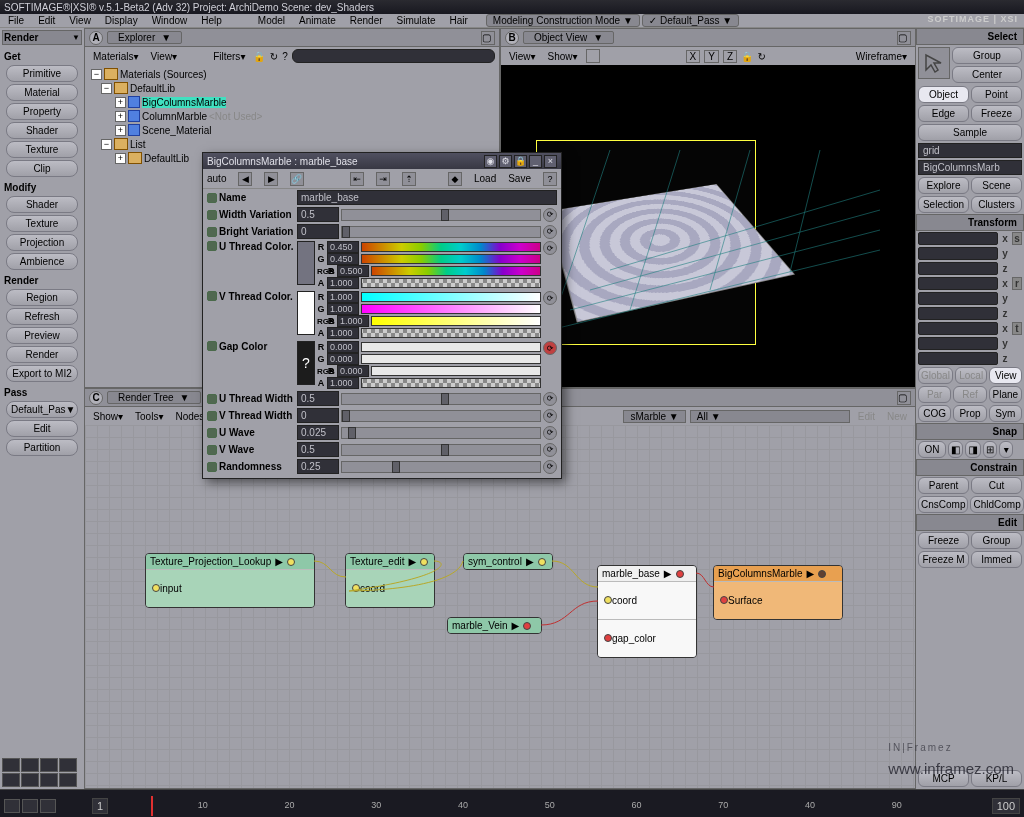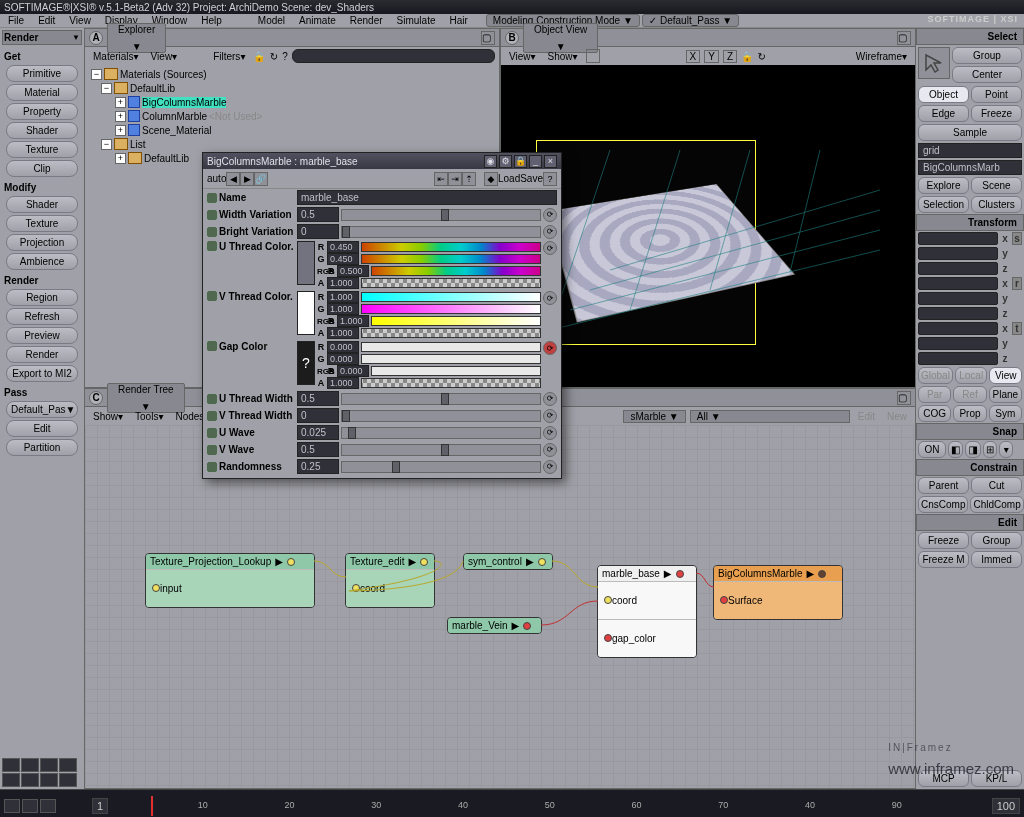--- a/index.html
+++ b/index.html
@@ -12,21 +12,21 @@
 .left-panel { width: 84px; background: #a0a0a8; display: flex; flex-direction: column; }
 .left-dropdown { background: #888890; border: 1px solid #666; margin: 2px; text-align: center; padding: 1px; font-weight: bold; display: flex; justify-content: space-between; align-items: center; }
 .left-dropdown .tri { font-size: 8px; }
 .left-section-label { color: #000; font-weight: bold; padding: 2px 4px; margin-top: 2px; }
 .left-btn { background: linear-gradient(#bcbcc4, #a0a0a8); border: 1px solid #7a7a84; border-radius: 8px; margin: 1px 6px; padding: 2px 4px; text-align: center; color: #000; font-size: 10px; }
 .center-area { flex: 1; display: flex; flex-direction: column; }
 .top-split { display: flex; height: 360px; }
 .explorer-panel { flex: 1; background: #a0a0a8; border: 1px solid #666; display: flex; flex-direction: column; }
 .panel-header { background: #909098; height: 18px; display: flex; align-items: center; padding: 0 4px; gap: 4px; border-bottom: 1px solid #666; }
 .panel-header .round { width: 14px; height: 14px; border-radius: 50%; background: #b0b0b8; border: 1px solid #666; display: flex; align-items: center; justify-content: center; font-weight: bold; }
-.panel-header .title-btn { background: #888890; border: 1px solid #666; border-radius: 2px; padding: 0 10px; display: flex; align-items: center; gap: 6px; flex-direction: column; }
+.panel-header .title-btn { background: #888890; border: 1px solid #666; border-radius: 2px; padding: 0 10px; display: flex; align-items: center; gap: 6px; }
 .panel-toolbar { height: 18px; display: flex; align-items: center; gap: 4px; padding: 0 4px; }
 .pt-item { padding: 0 4px; color: #000; }
 .dark-input { background: #303038; border: 1px solid #222; height: 14px; flex: 1; border-radius: 6px; }
 .tree { background: #a0a0a8; flex: 1; padding: 2px; overflow: hidden; }
 .tree-item { display: flex; align-items: center; gap: 2px; padding: 0 0 0 4px; height: 14px; }
 .tree-item .expand { width: 11px; height: 11px; border: 1px solid #666; background: #fff; display: flex; align-items: center; justify-content: center; font-size: 9px; line-height: 1; }
 .tree-item .icon { width: 14px; height: 12px; background: #dbb060; border: 1px solid #805000; }
 .tree-item .icon.material { background: #5080e0; border: 1px solid #2040a0; width: 12px; }
 .tree-item .label { color: #000; }
 .tree-item.selected .label { background: #40e0c0; color: #000; }
@@ -60,21 +60,21 @@
 .field-row { display: flex; align-items: center; gap: 2px; margin: 1px 2px; }
 .field-box { background: #303038; border: 1px solid #222; flex: 1; height: 13px; border-radius: 2px; }
 .small-label { width: 10px; text-align: center; font-size: 10px; color: #333; font-weight: bold; }
 .timeline { height: 32px; background: #1a1a22; display: flex; align-items: center; border-top: 1px solid #444; color: #aaa; padding: 0 4px; gap: 8px; }
 .tl-frame { background: #303038; border: 1px solid #444; padding: 1px 4px; color: #ccc; font-size: 11px; }
 
 .dialog { position: absolute; left: 202px; top: 152px; width: 360px; background: #a0a0a8; border: 1px solid #222; box-shadow: 4px 4px 10px rgba(0,0,0,0.5); }
 .dlg-title { background: linear-gradient(#505060, #383844); color: #e0e0e8; height: 16px; display: flex; align-items: center; padding: 0 4px; justify-content: space-between; }
 .dlg-title .icons { display: flex; gap: 2px; }
 .dlg-title .icons div { width: 13px; height: 13px; background: #606070; border: 1px solid #222; display: flex; align-items: center; justify-content: center; font-size: 9px; }
-.dlg-toolbar { height: 20px; display: flex; align-items: center; padding: 0 4px; gap: 0; border-bottom: 1px solid #888; }
+.dlg-toolbar { height: 20px; display: flex; align-items: center; padding: 0 4px; gap: 12px; border-bottom: 1px solid #888; }
 .dlg-toolbar .auto { font-size: 10px; }
 .dlg-toolbar .nav-btn { width: 14px; height: 14px; background: #909098; border: 1px solid #666; display: flex; align-items: center; justify-content: center; font-size: 9px; }
 .dlg-toolbar .spacer { flex: 1; }
 .dlg-section { background: #888890; padding: 2px 4px; font-weight: bold; border-top: 1px solid #ccc; border-bottom: 1px solid #666; }
 .dlg-row { display: flex; align-items: center; padding: 1px 4px; gap: 2px; min-height: 14px; }
 .dlg-row .anim { width: 10px; height: 10px; border: 1px solid #4a6a4a; background: #506850; border-radius: 2px; }
 .dlg-row .lbl { width: 76px; font-size: 10px; color: #000; overflow: hidden; white-space: nowrap; font-weight: bold; }
 .dlg-row .val { width: 42px; background: #303038; color: #c0c0c8; font-size: 10px; padding: 1px 3px; border: 1px solid #222; }
 .dlg-row .slider { flex: 1; height: 12px; background: #909098; border: 1px solid #666; position: relative; }
 .dlg-row .slider .handle { position: absolute; top: -1px; height: 12px; width: 8px; background: #606068; border: 1px solid #333; }

